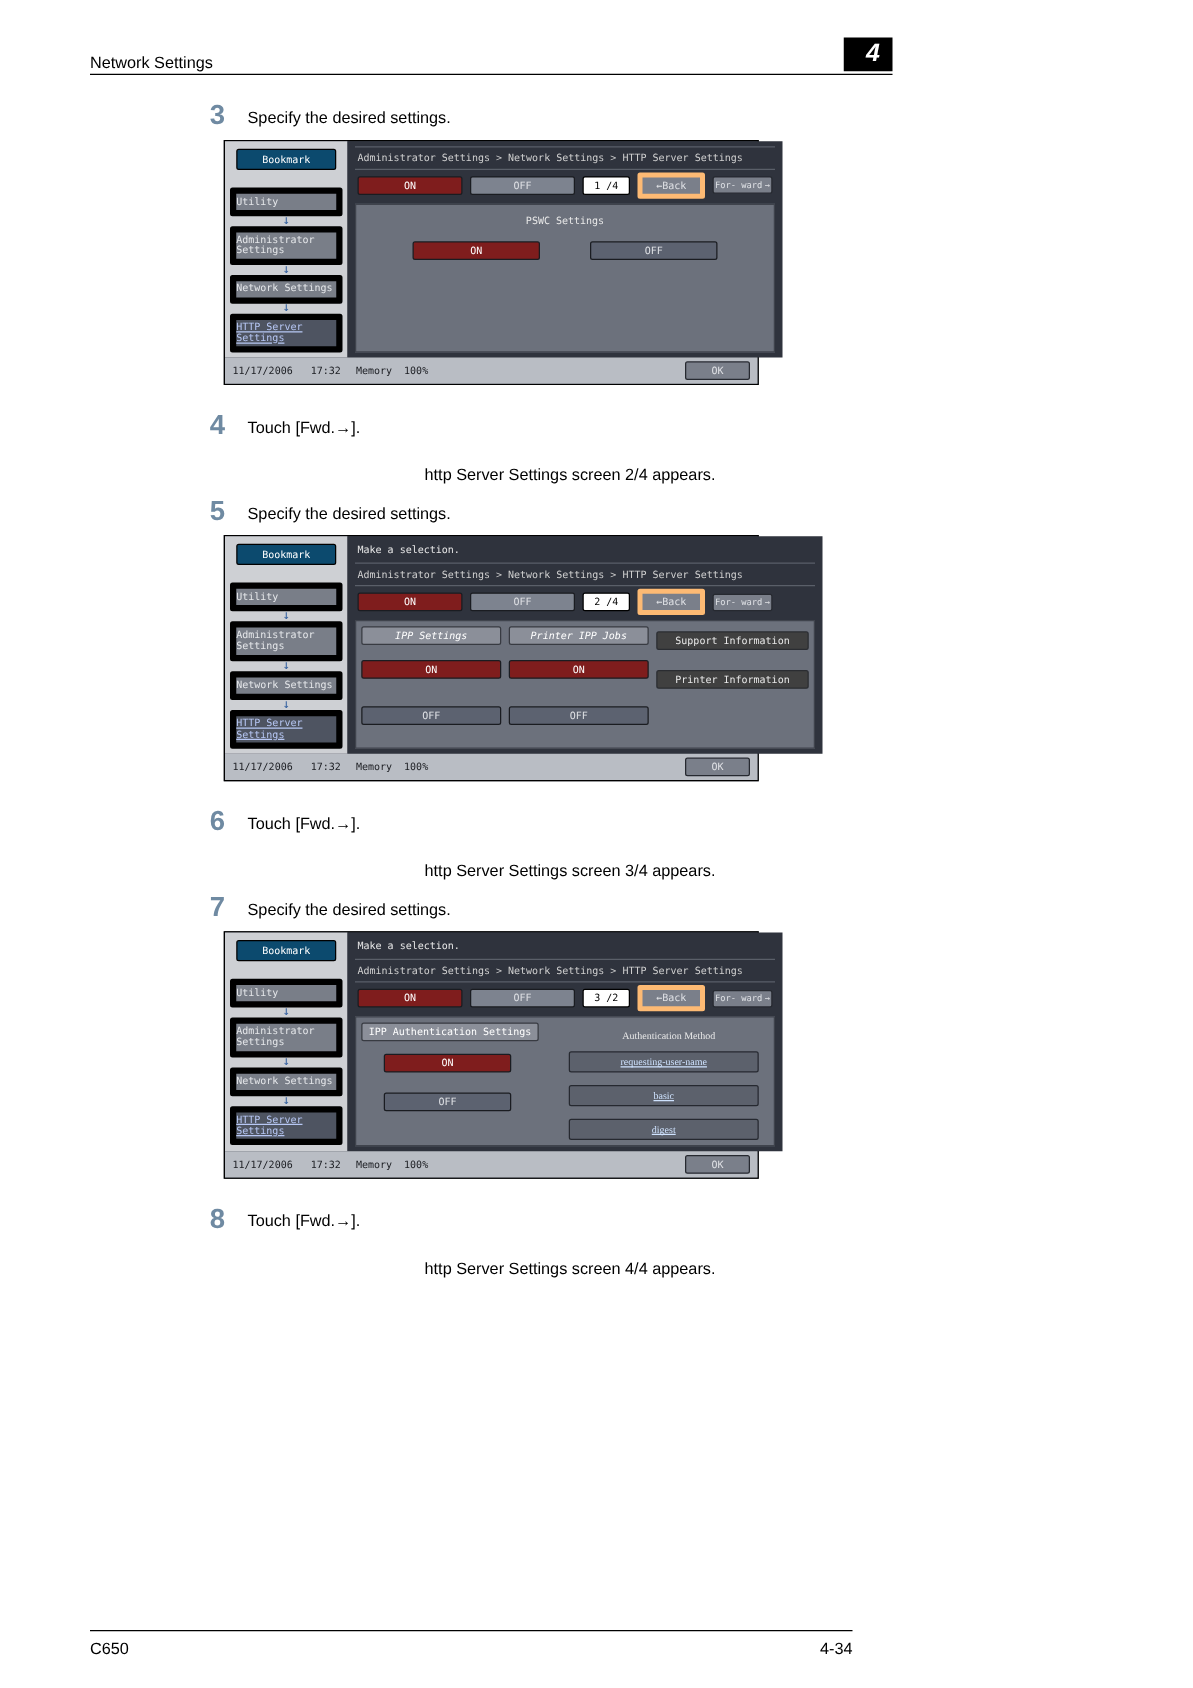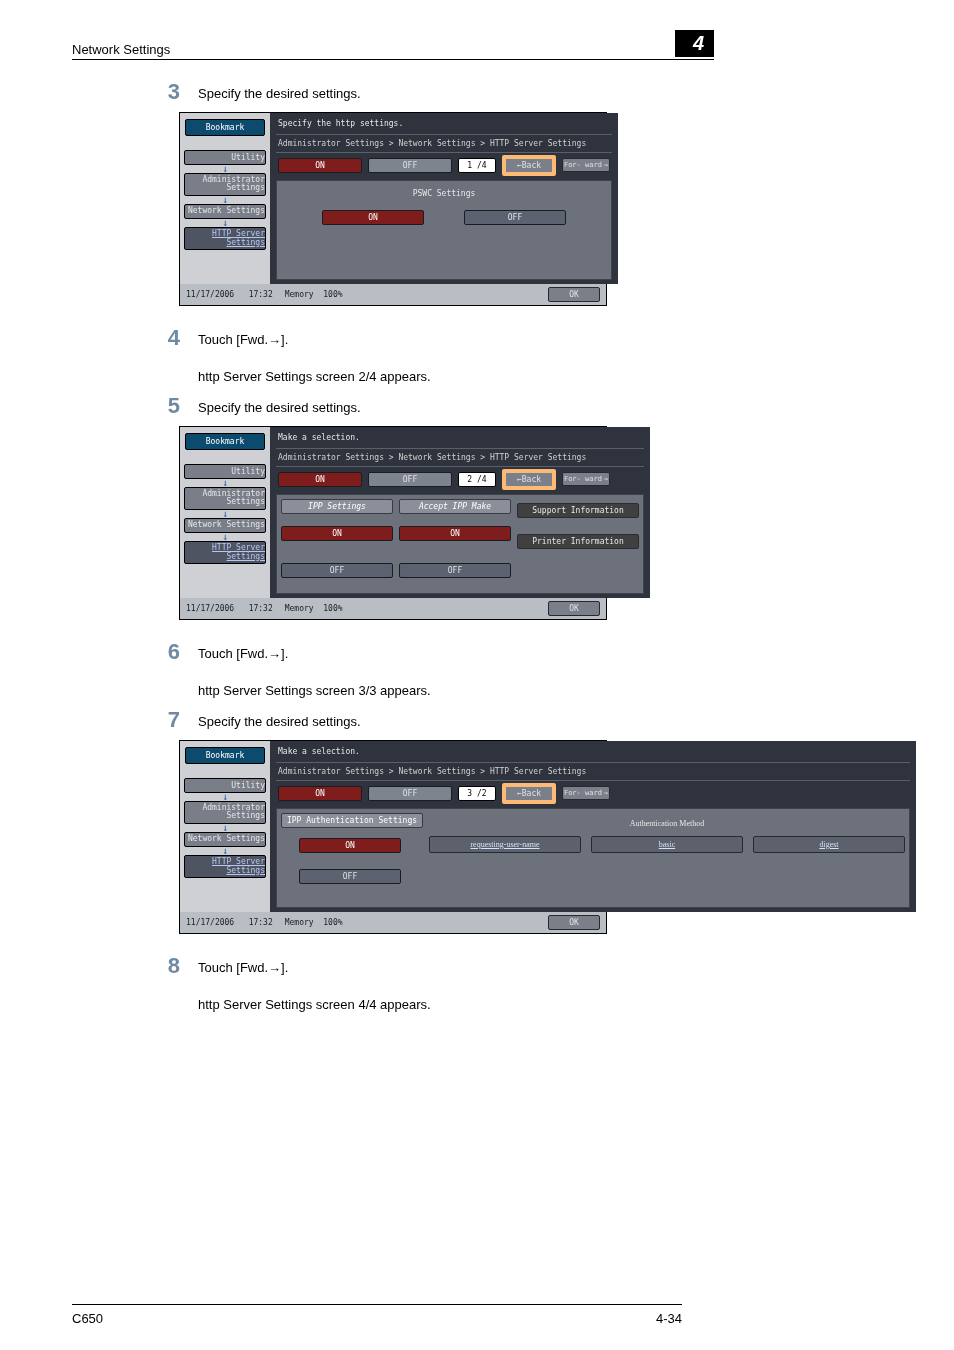--- a/index.html
+++ b/index.html
@@ -54,20 +54,21 @@
     margin-top: -3px;
   }
   .step-text {
     flex: 1;
     line-height: 1.5;
   }
   .indent {
     margin-left: 126px;
     margin-top: 20px;
     margin-bottom: 14px;
+    text-align: center;
   }
 
   
   .panel {
     width: 426px;
     margin: 8px auto 24px auto;
     background: #333740;
     border: 1px solid #000;
     font-family: "Lucida Console", monospace;
     font-size: 8px;
@@ -95,24 +96,24 @@
     color: #fff;
     width: 78px;
     text-align: center;
     padding: 3px 0;
     font-size: 8px;
     border-radius: 2px;
     margin-bottom: 12px;
   }
   .crumb-btn {
     background: #797e88;
-    border: 1px solid #000000;
+    border: 5px solid #000000;
     color: #e5e7ea;
     width: 80px;
-    text-align: right;
+    text-align: left;
     padding: 2px 0;
     font-size: 8px;
     border-radius: 2px;
   }
   .crumb-btn.active {
     background: #4e5461;
     color: #b7c7f4;
     text-decoration: underline;
   }
   .down-arrow {
@@ -252,21 +253,20 @@
         <div class="bookmark">Bookmark</div>
         <div class="crumb-btn">Utility</div>
         <div class="down-arrow">↓</div>
         <div class="crumb-btn" style="line-height:1.1">Administrator Settings</div>
         <div class="down-arrow">↓</div>
         <div class="crumb-btn" style="line-height:1.1">Network Settings</div>
         <div class="down-arrow">↓</div>
         <div class="crumb-btn active" style="line-height:1.1">HTTP Server Settings</div>
       </div>
       <div class="main">
-        <div class="instr">Specify the http settings.</div>
         <div class="breadcrumb">Administrator Settings &gt; Network Settings &gt; HTTP Server Settings</div>
         <div class="toprow">
           <div class="btn btn-green btn-wide">ON</div>
           <div class="btn btn-gray btn-wide">OFF</div>
           <div class="pagecount">1 /4</div>
           <div class="back-btn">←Back</div>
           <div class="fwd-btn">
               <span>For- ward</span>
               <span>→</span>
             </div>
@@ -323,21 +323,21 @@
           <div class="fwd-btn">
               <span>For- ward</span>
               <span>→</span>
             </div>
         </div>
         <div class="content-area">
           <div class="two-col">
             <div style="flex:1; display:flex; flex-direction:column; align-items:flex-start; gap:6px;">
               <div class="grid-labels">
                 <div class="label-box">IPP Settings</div>
-                <div class="label-box">Accept IPP Make</div>
+                <div class="label-box">Printer IPP Jobs</div>
               </div>
               <div style="display:flex; gap:6px;">
                 <div class="btn btn-green opt-box">ON</div>
                 <div class="btn btn-green opt-box">ON</div>
               </div>
               <div style="height:10px"></div>
               <div style="display:flex; gap:6px;">
                 <div class="btn btn-dark opt-box">OFF</div>
                 <div class="btn btn-dark opt-box">OFF</div>
               </div>
@@ -357,21 +357,21 @@
       <span style="margin-left:12px">Memory</span>&nbsp;&nbsp;
       <span>100%</span>
       <div class="ok">OK</div>
     </div>
   </div>
 
   <div class="step">
     <div class="step-num">6</div>
     <div class="step-text">Touch [Fwd.→].</div>
   </div>
-  <div class="indent">http Server Settings screen 3/3 appears.</div>
+  <div class="indent">http Server Settings screen 3/4 appears.</div>
 
   <div class="step">
     <div class="step-num">7</div>
     <div class="step-text">Specify the desired settings.</div>
   </div>
 
   <div class="panel">
     <div class="panel-row" style="flex:1">
       <div class="sidebar">
         <div class="bookmark">Bookmark</div>
@@ -398,21 +398,21 @@
         </div>
         <div class="content-area">
           <div class="two-col">
             <div style="flex:1;">
               <div class="label-box" style="width:140px;margin-bottom:10px">IPP Authentication Settings</div>
               <div class="btn btn-green" style="width:100px;margin:6px 0 16px 18px">ON</div>
               <div class="btn btn-dark" style="width:100px;margin-left:18px">OFF</div>
             </div>
             <div style="flex:1;font-family:Liberation Serif, serif;">
               <div class="auth-header">Authentication Method</div>
-              <div style="display:flex;flex-direction:row;gap:10px">
+              <div style="display:flex;flex-direction:column;gap:10px">
                 <div class="method-btn">requesting-user-name</div>
                 <div class="method-btn">basic</div>
                 <div class="method-btn">digest</div>
               </div>
             </div>
           </div>
         </div>
       </div>
     </div>
     <div class="statusbar">

